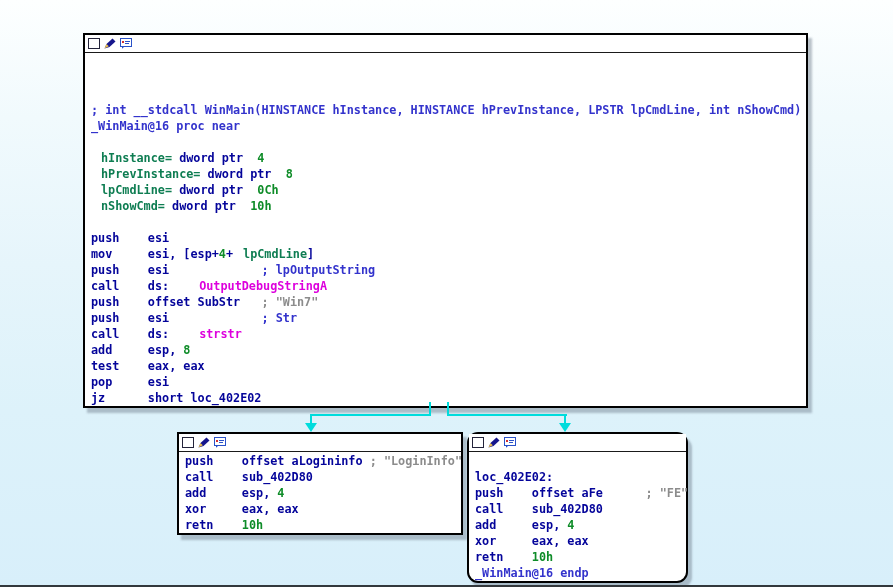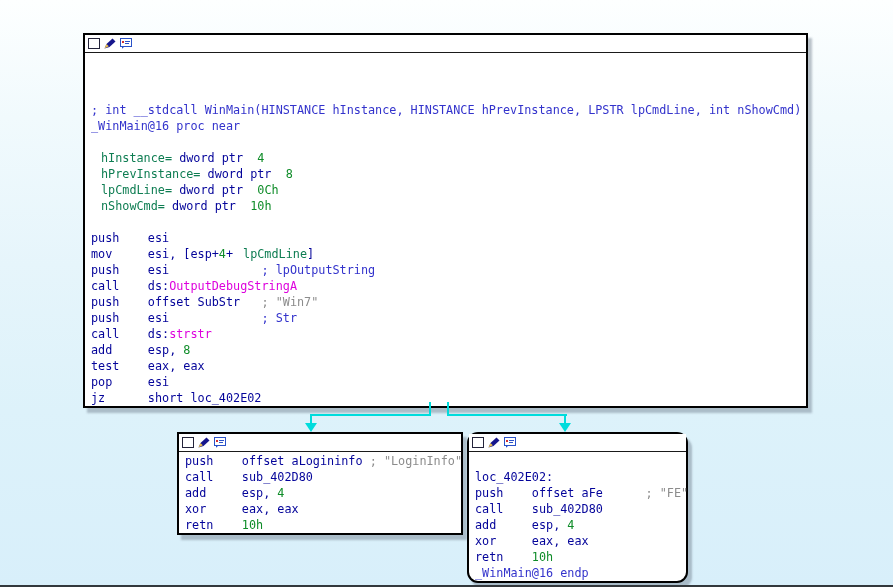--- a/index.html
+++ b/index.html
@@ -7,40 +7,41 @@
     width:893px; height:587px; overflow:hidden; position:relative;
     background: linear-gradient(180deg, #fdffff 0%, #f1fafd 20%, #e6f5fb 45%, #ddf2fa 70%, #d8effa 100%);
     border-bottom:2px solid #33383c; box-sizing:border-box;
     font-family:"DejaVu Sans Mono","Liberation Mono",monospace;
   }
   .node {
     position:absolute; box-sizing:border-box;
     background:var(--c-nodebg,#fff);
     border:2px solid var(--c-nodeborder,#000);
     box-shadow:4px 5px 2px rgba(110,125,140,.45);
+    font-weight:bold;
   }
   .node-titlebar {
     height:15px; border-bottom:1px solid #1a1a1a;
     display:flex; align-items:center; gap:4px; padding:1px 0 1px 3px;
     background:#fff;
   }
   .icon { width:12px; height:11px; display:inline-block; }
   .icon svg { display:block; }
   .icon-palette {
     border:1px solid #23233a; box-sizing:border-box;
     background:linear-gradient(90deg,#fffdе0 0%,#fff8d0 8%,#ffe400 25%,#2fb000 45%,#2050e0 65%,#8a00c8 82%,#ff30c8 100%);
   }
   .code { margin:0; padding:1px 0 0 6px; font-size:11.8px; line-height:16px; }
   .code-line { height:16px; white-space:pre; }
   .tok-insn     { color:var(--c-insn); }
   .tok-proc     { color:var(--c-proc); }
   .tok-comment  { color:var(--c-comment); }
   .tok-autocmt  { color:var(--c-autocmt); }
   .tok-strcmt   { color:var(--c-strcmt); }
-  .tok-api      { color:var(--c-api); }
+  .tok-api      { color:var(--c-api);margin-left:30px; }
   .tok-num      { color:var(--c-num); }
   .tok-stackvar { color:var(--c-stackvar);margin-left:10px; }
   .tok-plain    { color:#000; }
   .edge-seg { position:absolute; background:var(--c-edge,#00dcdc); }
   .edge-arrowhead {
     position:absolute; width:0; height:0;
     border-left:6px solid transparent; border-right:6px solid transparent;
     border-top:9px solid var(--c-edge,#00dcdc);
   }
 </style>

